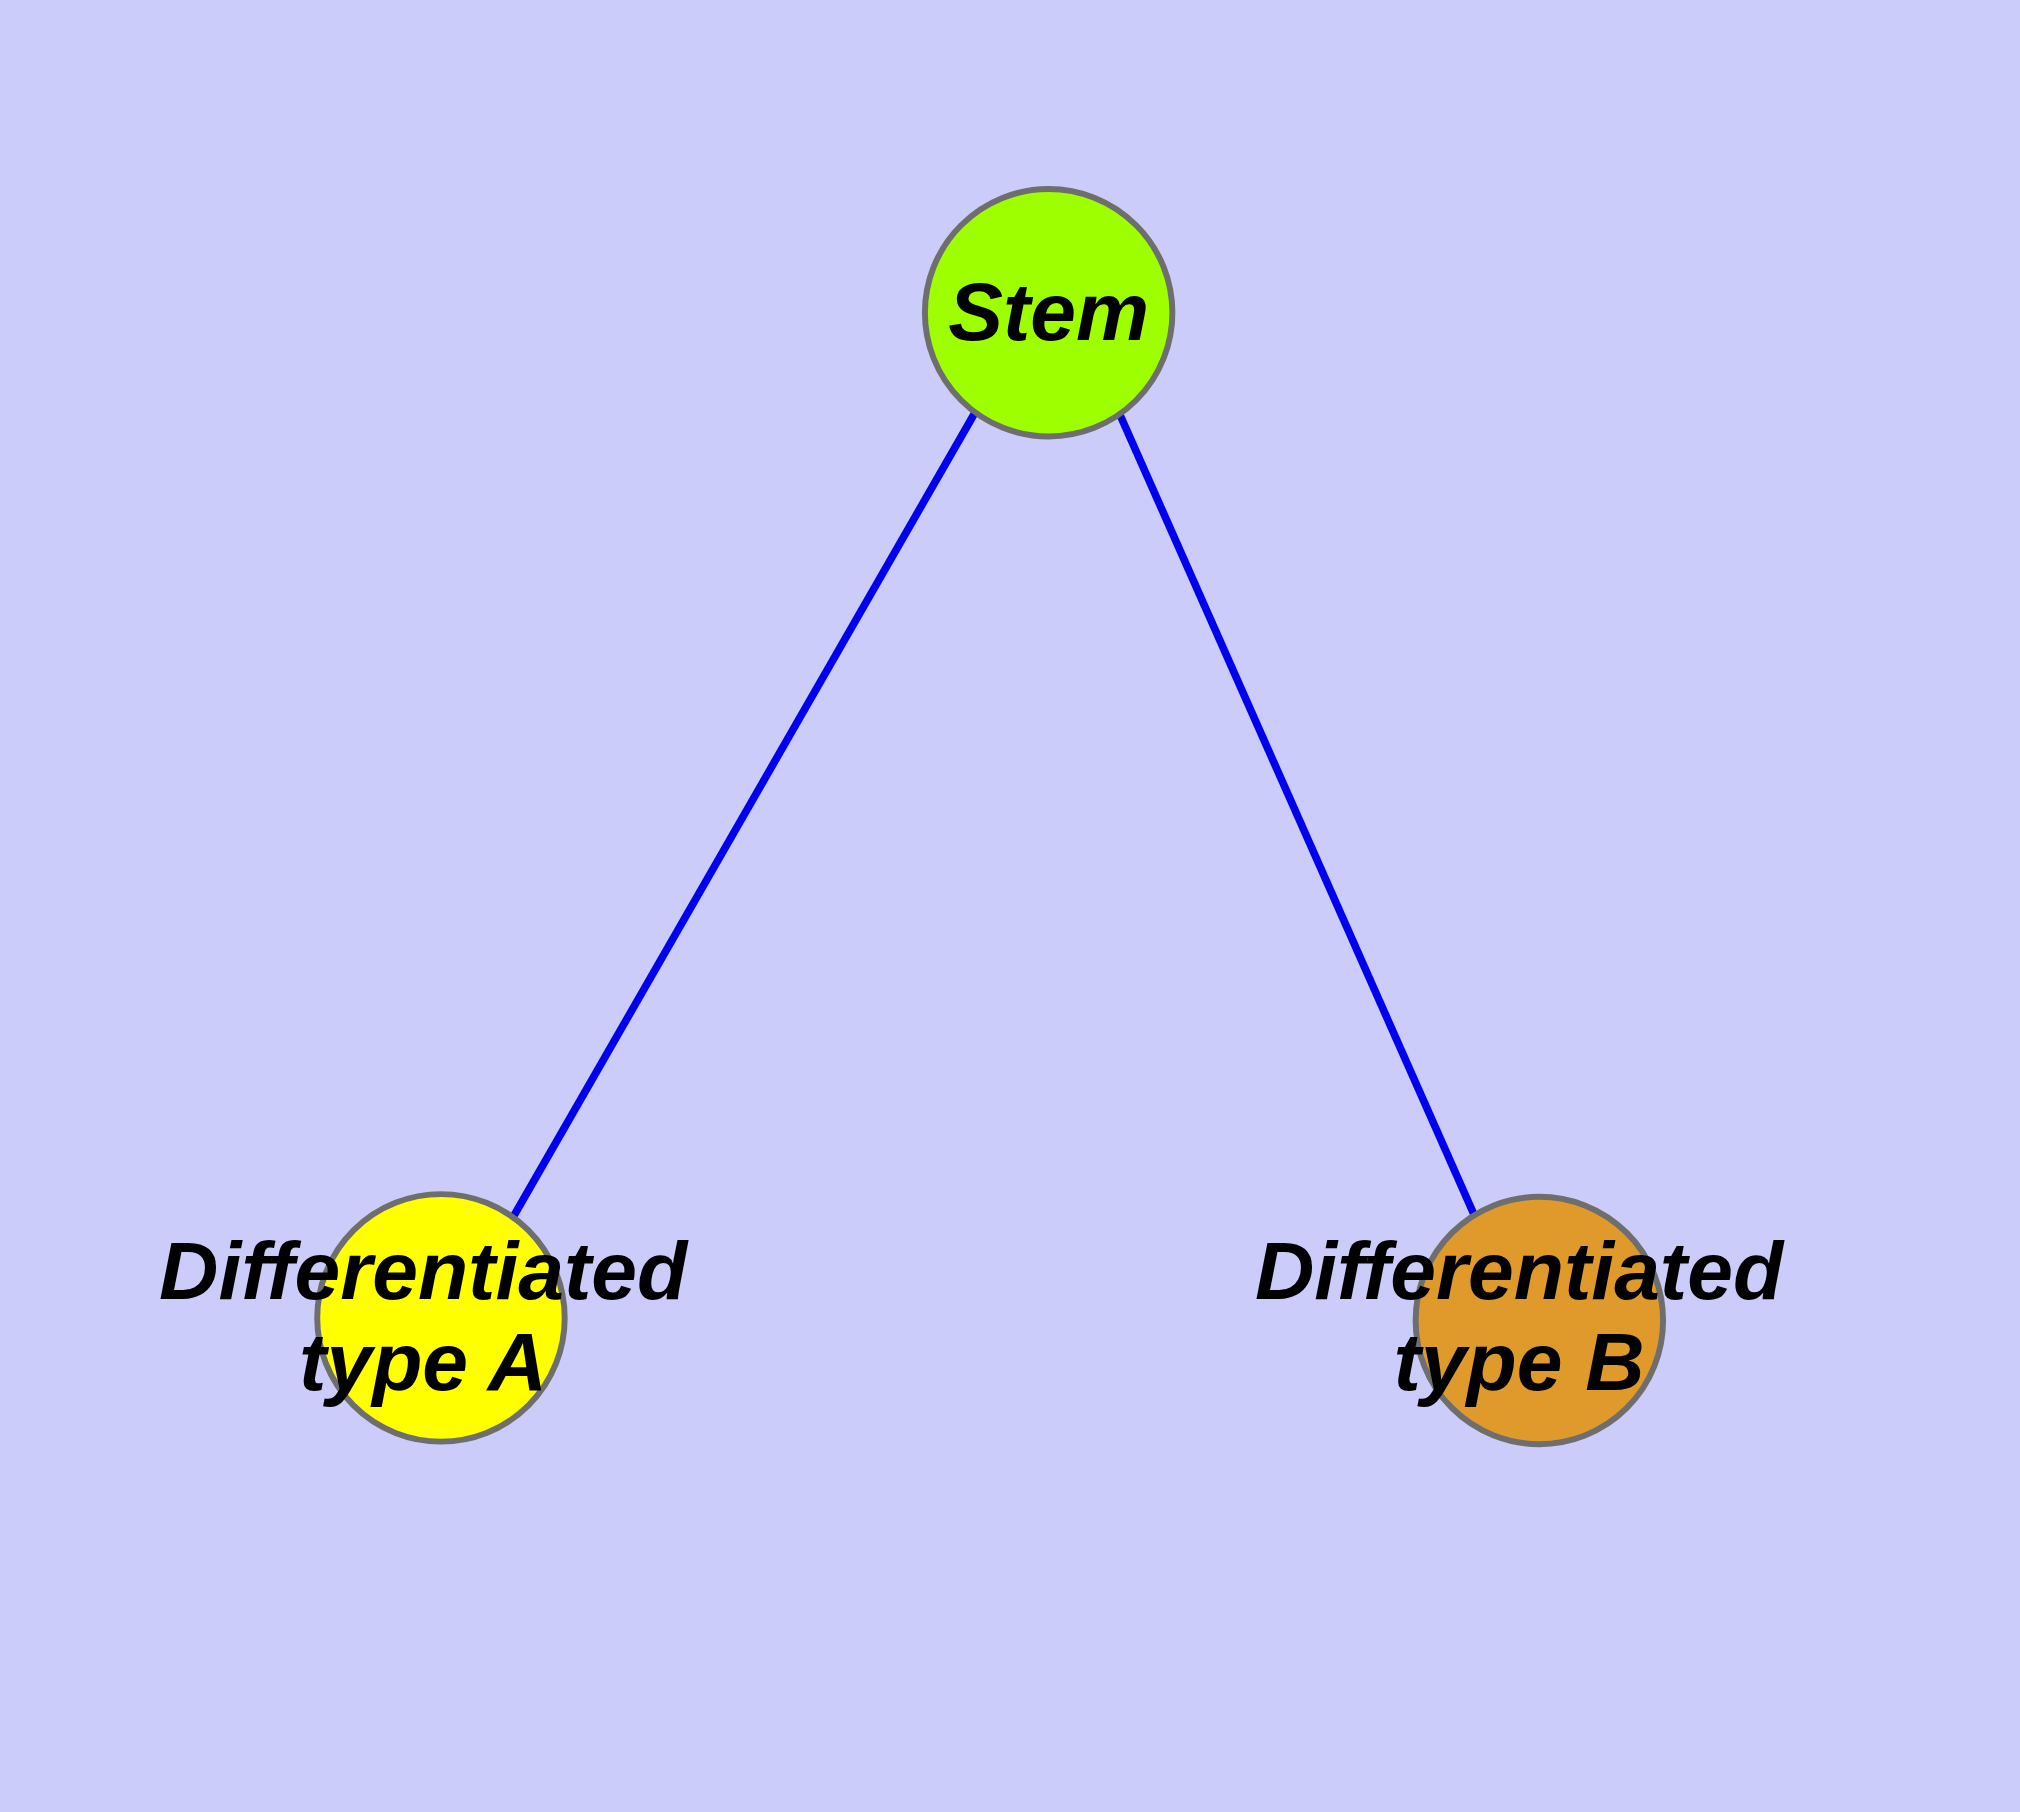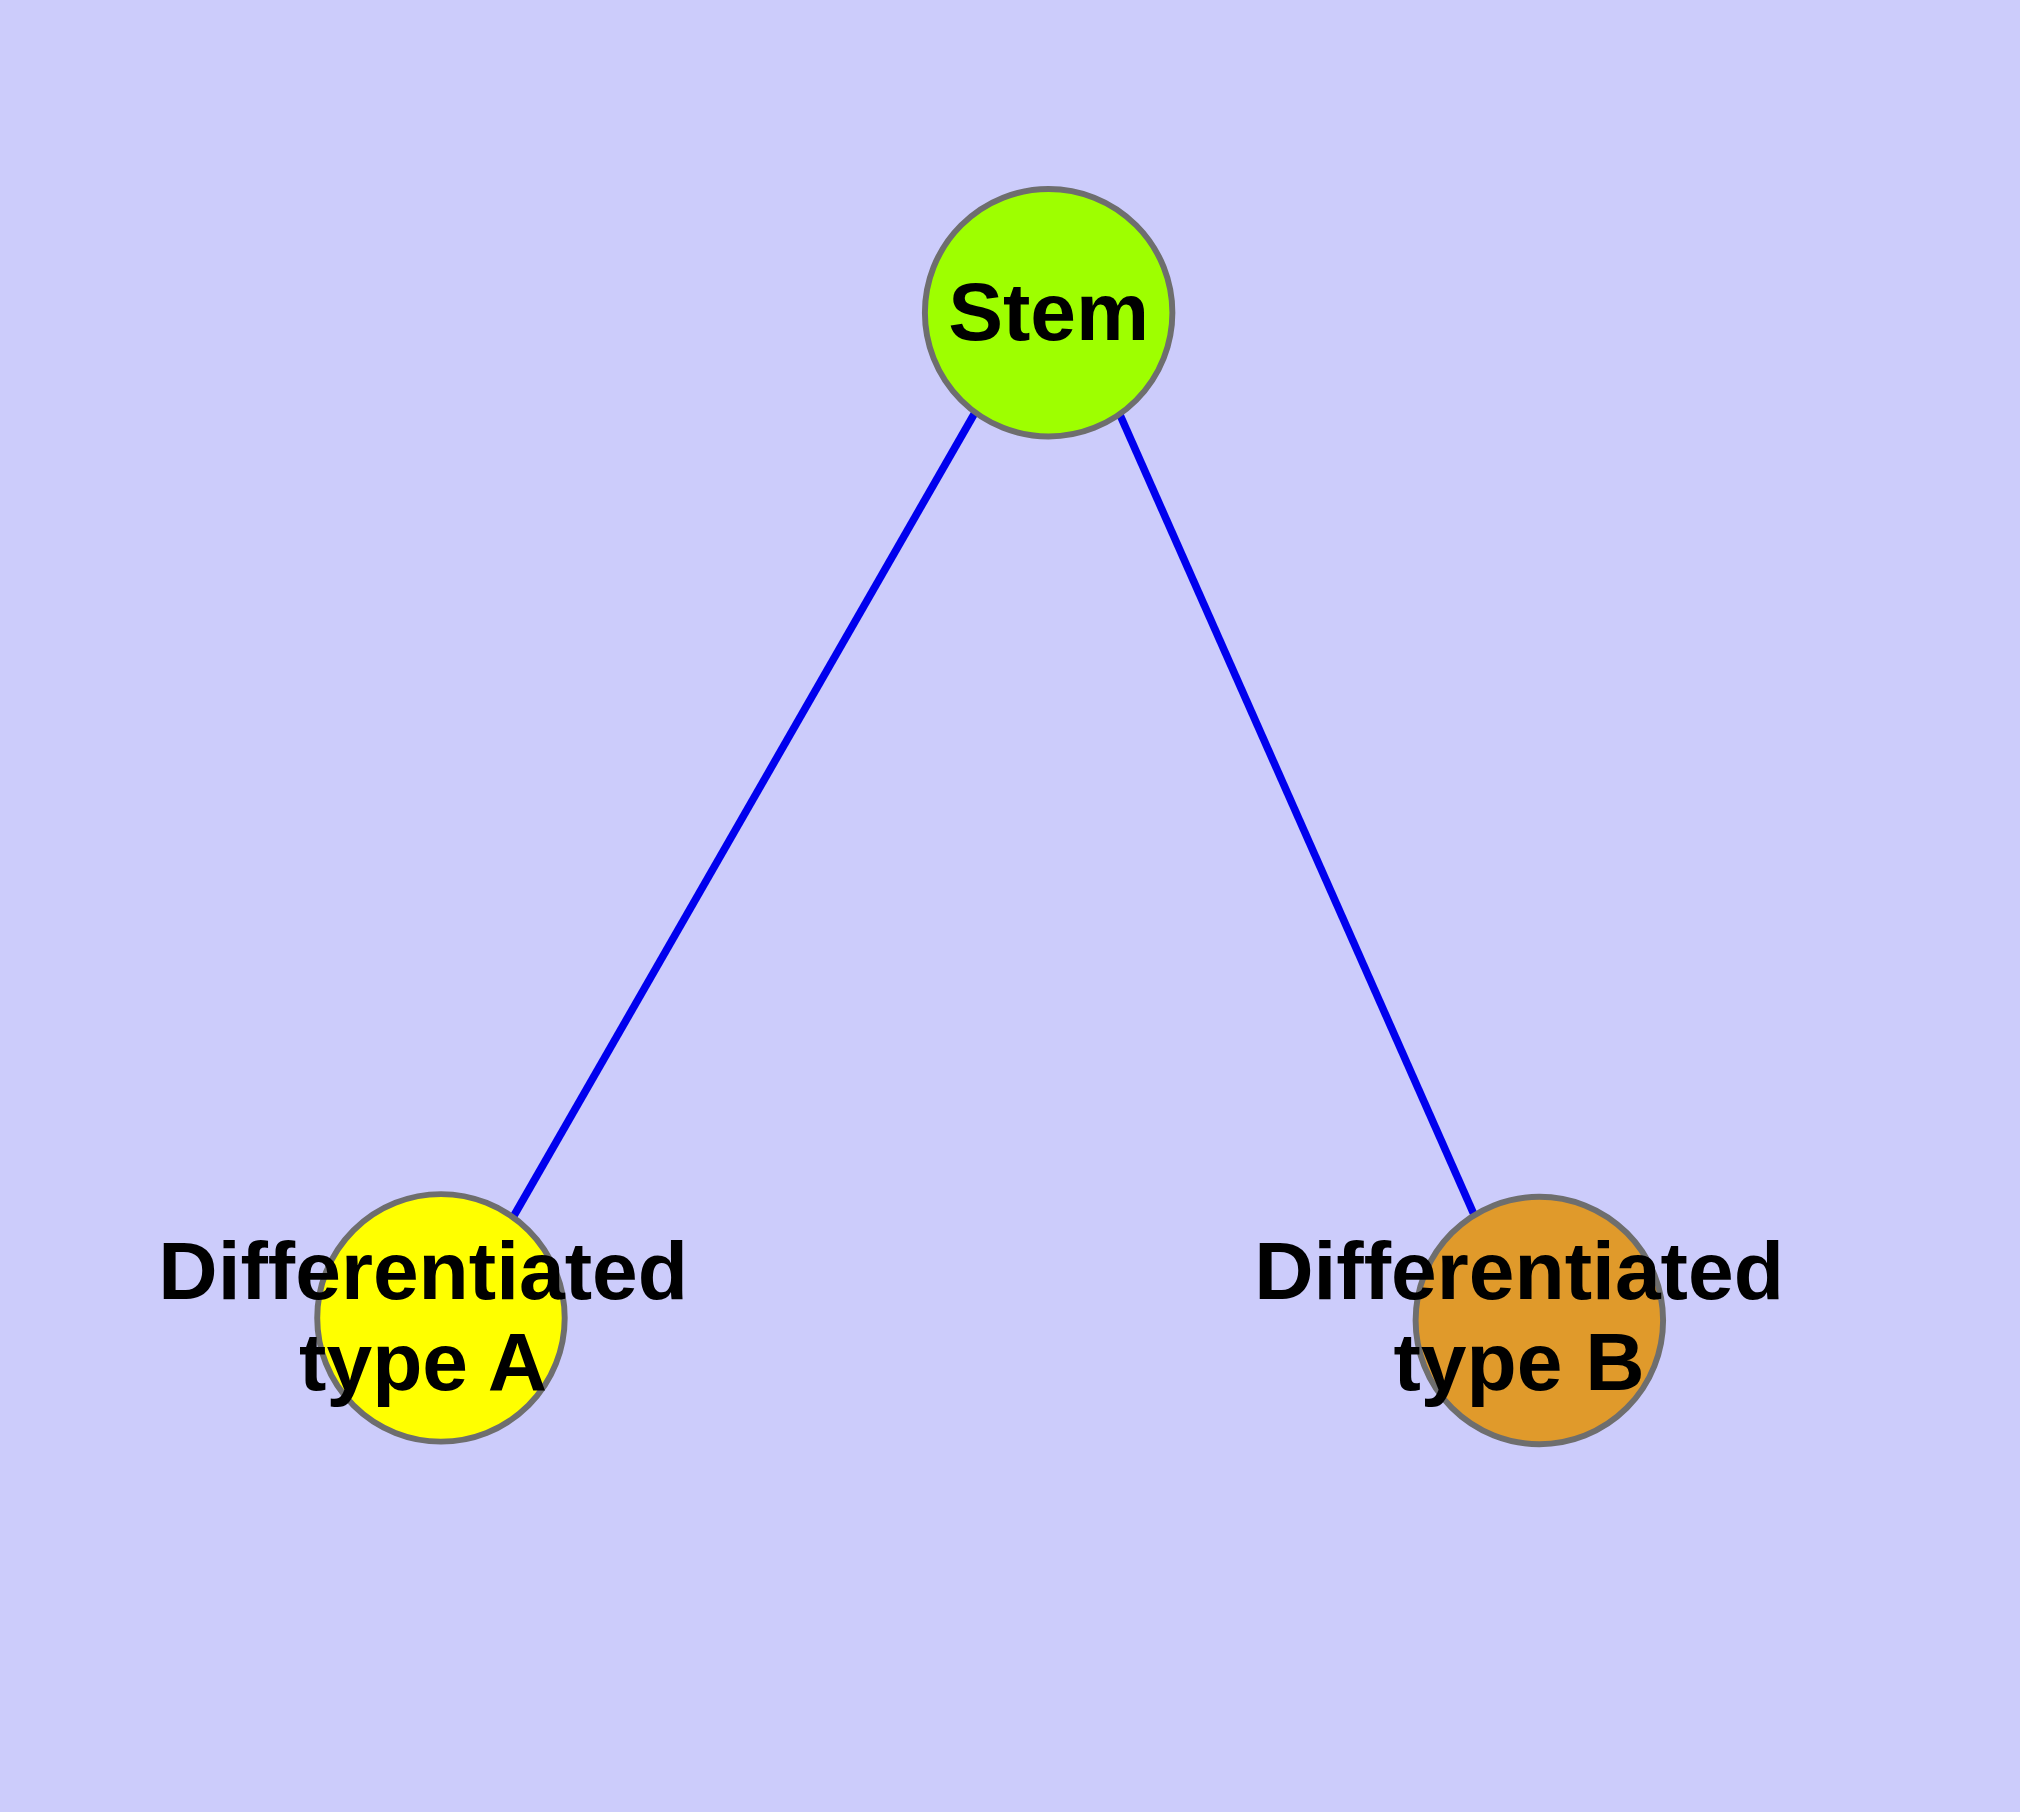--- a/index.html
+++ b/index.html
@@ -7,20 +7,21 @@
     padding: 0;
     background: #ccccfb;
   }
   #stage {
     position: relative;
     width: 2003px;
     height: 1812px;
     background: #ccccfb;
     overflow: hidden;
     font-family: "Liberation Sans", sans-serif;
+    font-style: italic;
   }
   #graph-svg {
     position: absolute;
     left: 0;
     top: 0;
     width: 2021px;
     height: 1812px;
     display: block;
   }
   .node-label {

